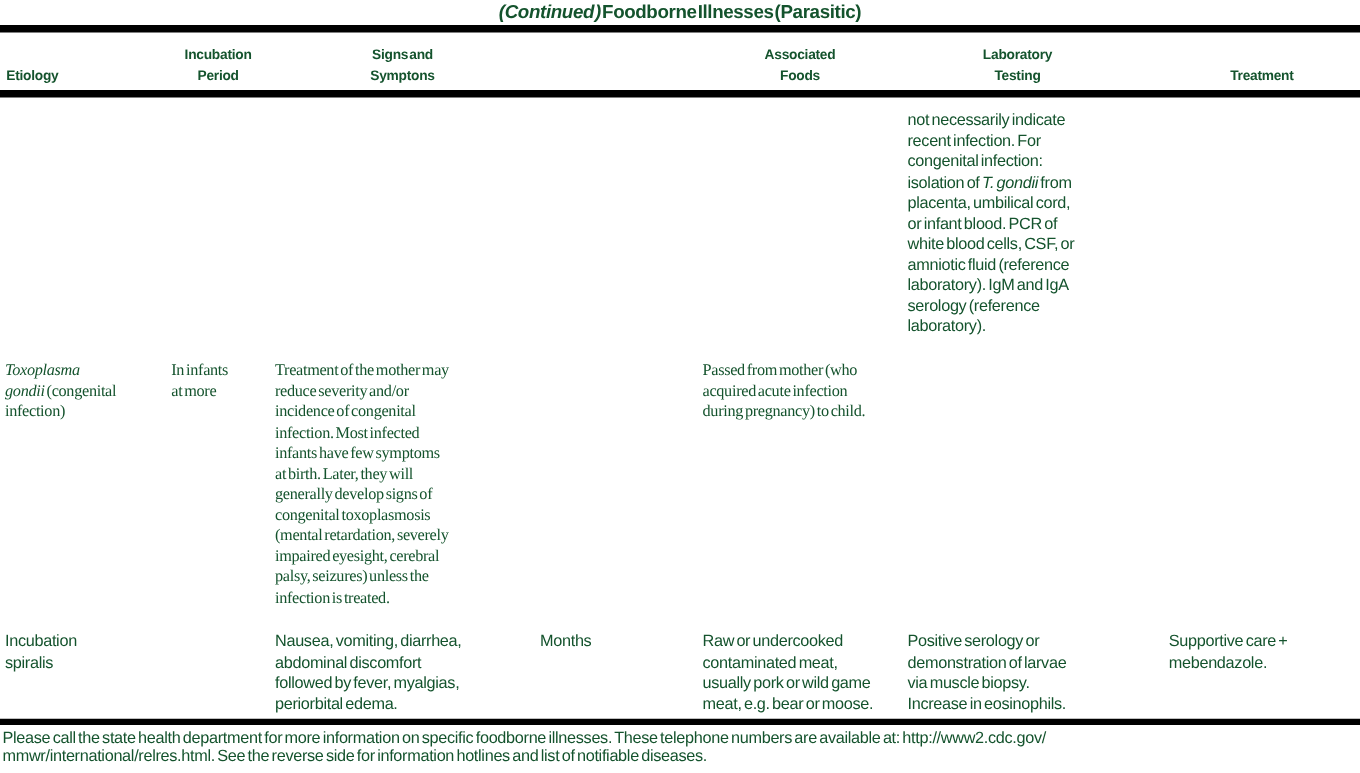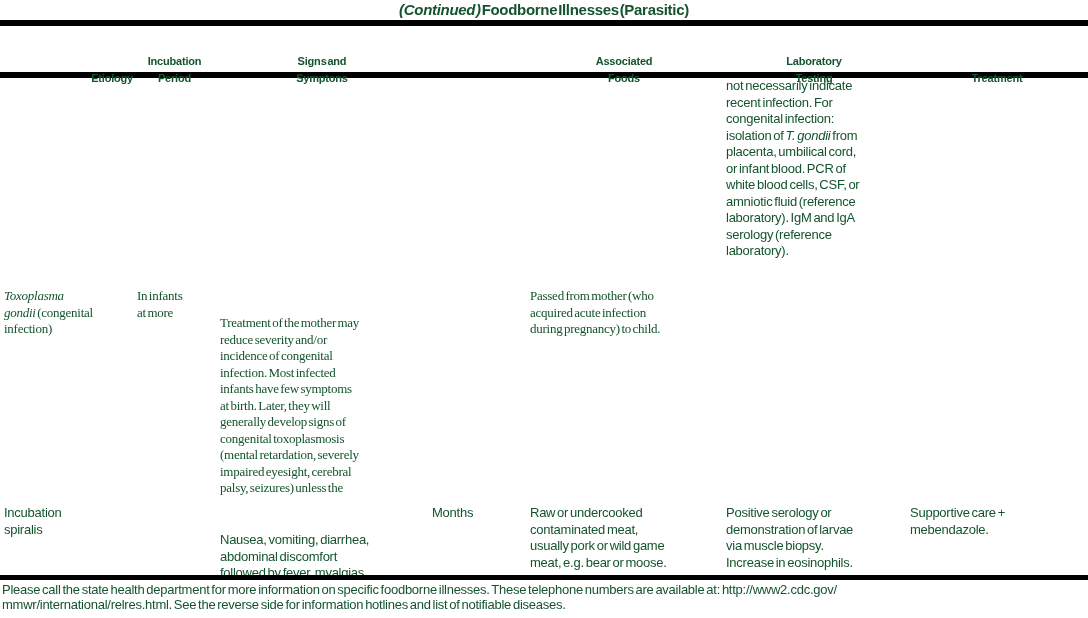--- a/index.html
+++ b/index.html
@@ -45,46 +45,46 @@
   .hcell {
     font-size: 11px;
     font-weight: bold;
     line-height: 17px;
     letter-spacing: -0.2px;
     word-spacing: -2px;
     text-align: center;
     white-space: pre-line;
   }
   .hcell.left {
-    text-align: right;
+    text-align: left;
     padding-left: 5px;
   }
   .tbody { height: 497px; overflow: hidden; }
   .trow { box-sizing: border-box; overflow: hidden; }
-  .rowA { height: 200px; }
+  .rowA { height: 200px; padding-top: 10px; }
   .rowB { height: 217px; padding-top: 10px; font-family: Liberation Serif, serif; }
   .rowC { height: 80px;  padding-top: 10px; }
   .cell {
     font-size: 13px;
     line-height: 16.5px;
     letter-spacing: -0.25px;
     word-spacing: -1.5px;
     padding-left: 4px;
     padding-right: 6px;
     white-space: pre-line;
     overflow: hidden;
   }
   .cell .it { font-style: italic; text-align: center; }
   .g1 { grid-column: 1; }
   .g2 { grid-column: 2; }
-  .g3 { grid-column: 3; margin-top: 27px; }
+  .g3 { grid-column: 3; }
   .g4 { grid-column: 4; }
-  .g5 { grid-column: 5; }
+  .g5 { grid-column: 5; margin-left: 32px; }
   .g6 { grid-column: 6; }
-  .g7 { grid-column: 7; }
+  .g7 { grid-column: 7; margin-left: 25px; }
   .footer {
     height: 44px;
     box-sizing: border-box;
     padding: 3px 2px 0 2px;
     font-size: 13px;
     line-height: 14.5px;
     letter-spacing: -0.25px;
     word-spacing: -1.5px;
     white-space: pre-line;
     overflow: hidden;

